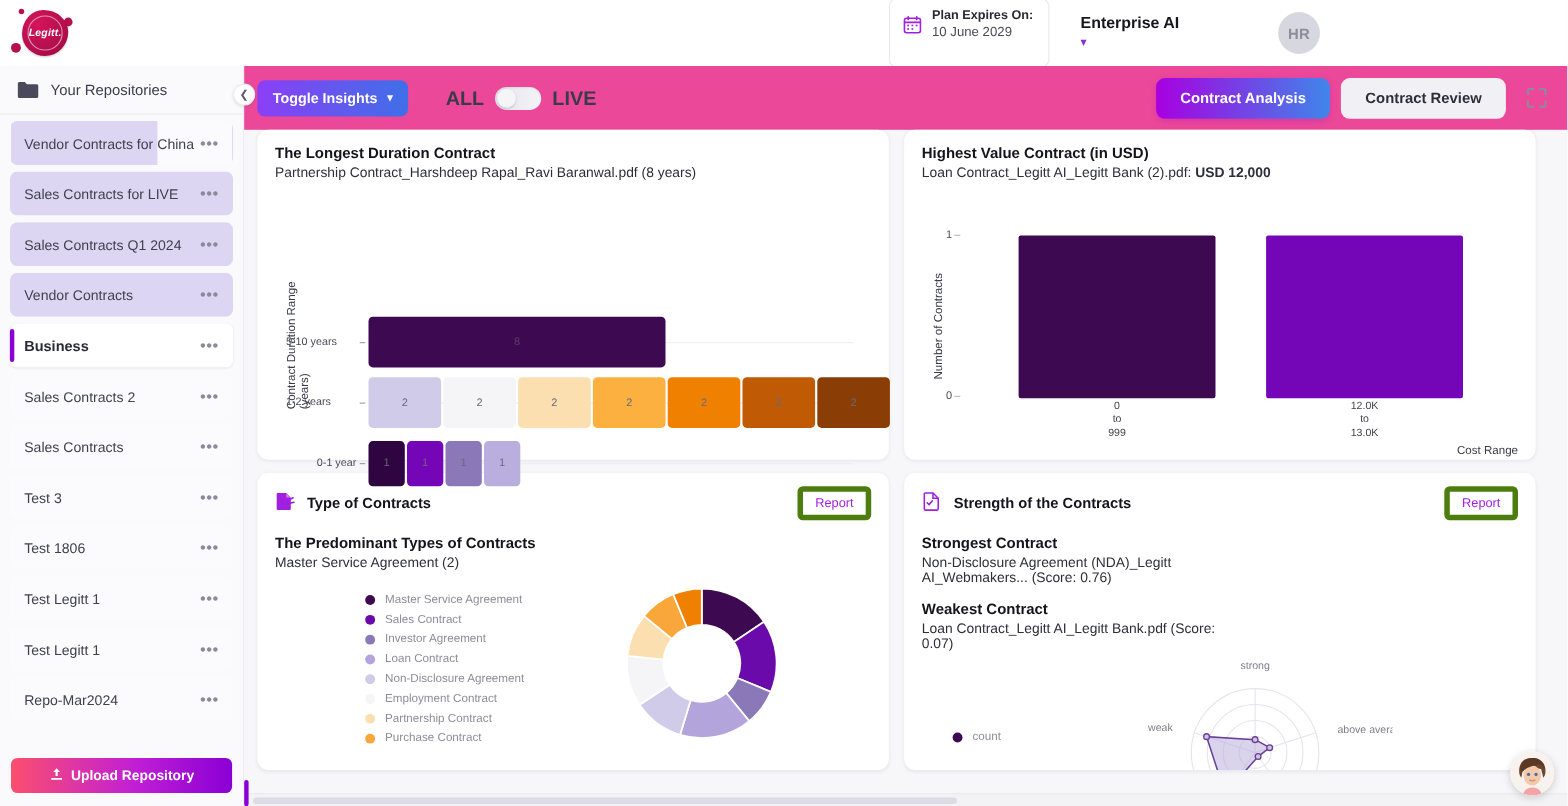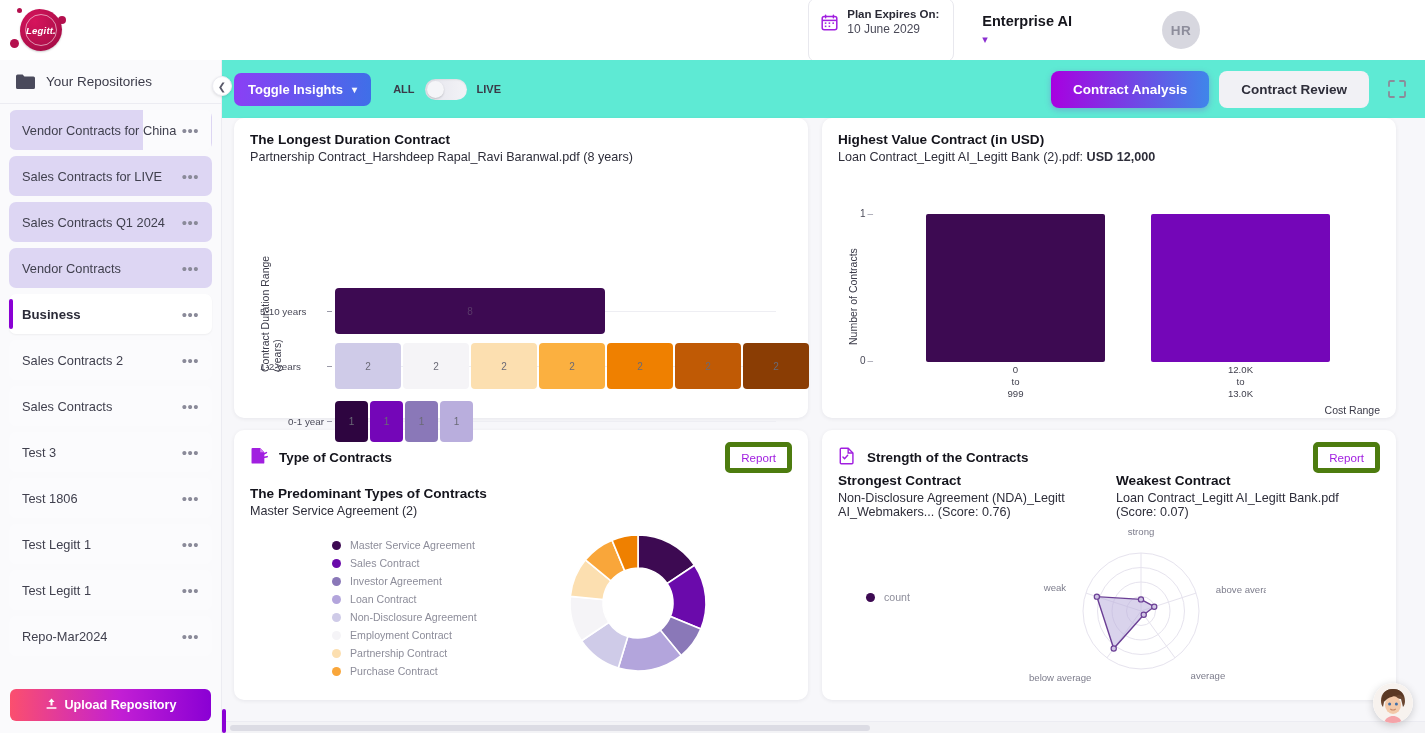--- a/index.html
+++ b/index.html
@@ -109,34 +109,34 @@
     display:flex; align-items:center; justify-content:center;
     font-size: 10px; color:#5a5a6a; z-index: 20; cursor: pointer;
   }
 
   
   .main {
     position: absolute; top: 60px; left: 222px; width: 1203px; height: 673px;
     background: #f7f7fa;
   }
   .toolbar {
-    height: 58px; display: flex; align-items: center; padding: 0 16px 0 12px; gap: 0;
-    background: #5eead4;
+    height: 58px; display: flex; align-items: center; padding: 0 16px 0 12px; gap: 12px;
+    background: #ec4899;
   }
   .toggle-insights {
     display:flex; align-items:center; gap: 9px; cursor:pointer;
     background: linear-gradient(90deg, #8b3ff5 0%, #3f6fe8 100%);
     color:#fff; border:none; border-radius: 7px;
     padding: 0 14px; height: 33px; font-size: 13px; font-weight: 700;
     font-family: "Liberation Sans", sans-serif;
   }
   .ti-chev { font-size: 10px; opacity:.95; }
 
   .switch-group { display:flex; align-items:center; gap: 10px; margin-left: 22px; }
-  .switch-lbl { font-size: 11px; font-weight: 700; color: #3a3a48; }
+  .switch-lbl { font-size: 18px; font-weight: 700; color: #3a3a48; }
   .switch {
     width: 42px; height: 21px; border-radius: 11px; cursor:pointer;
     background: linear-gradient(90deg, #e4e4ec 0%, #f3f3f7 100%);
     box-shadow: inset 0 1px 2px rgba(0,0,0,.08); position: relative;
   }
   .switch .knob {
     position:absolute; left: 2px; top: 2px; width: 17px; height: 17px; border-radius:50%;
     background:#f5f5f8; box-shadow: 0 1px 2px rgba(0,0,0,.18);
   }
 
@@ -537,21 +537,21 @@
                 <path d="M3.4 2.3h7.3l5 5v10.4a1 1 0 0 1-1 1H3.4a1 1 0 0 1-1-1V3.3a1 1 0 0 1 1-1z"></path>
                 <path d="M10.7 2.3v5h5"></path>
                 <path d="M5.2 11.6l1.7 1.8 3.3-3.6" stroke-linecap="round" stroke-linejoin="round"></path>
               </svg>
             </span>
             <span class="card-head-title">Strength of the Contracts</span>
           </div>
           <button class="report-btn">Report</button>
         </div>
 
-        <div style="display:flex; gap:14px; ">
+        <div style="display:flex; gap:14px; margin-top:13px;flex-direction:column;">
           <div style="width:272px">
             <div class="card-h1">Strongest Contract</div>
             <div class="card-sub">Non-Disclosure Agreement (NDA)_Legitt AI_Webmakers... (Score: 0.76)</div>
           </div>
           <div style="width:272px">
             <div class="card-h1">Weakest Contract</div>
             <div class="card-sub">Loan Contract_Legitt AI_Legitt Bank.pdf (Score: 0.07)</div>
           </div>
         </div>
 

